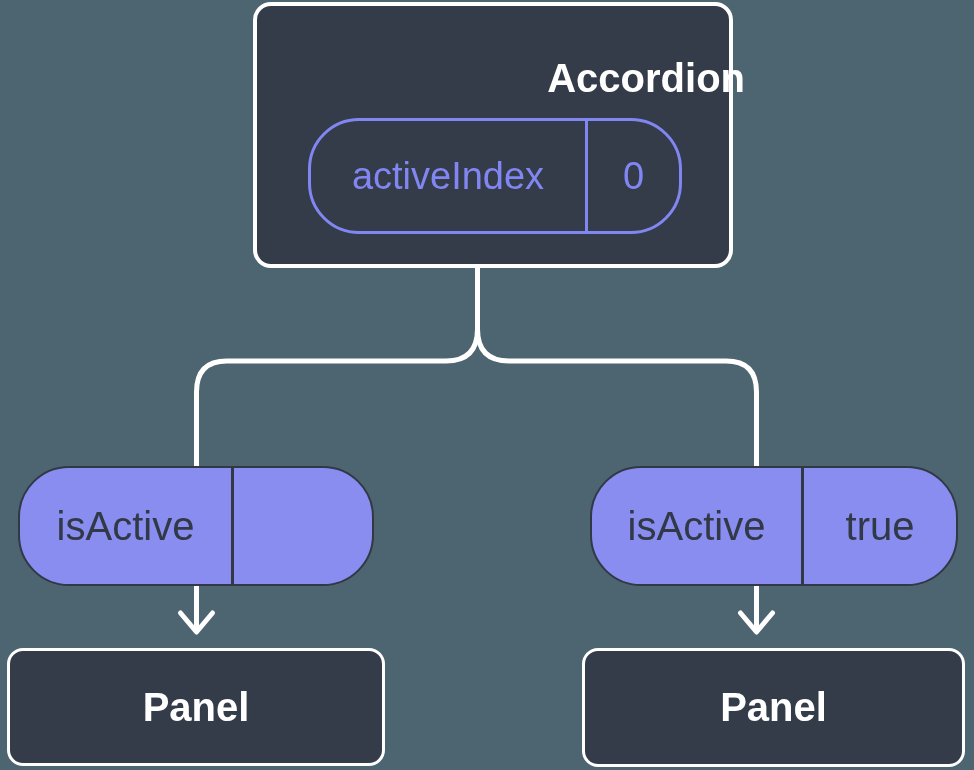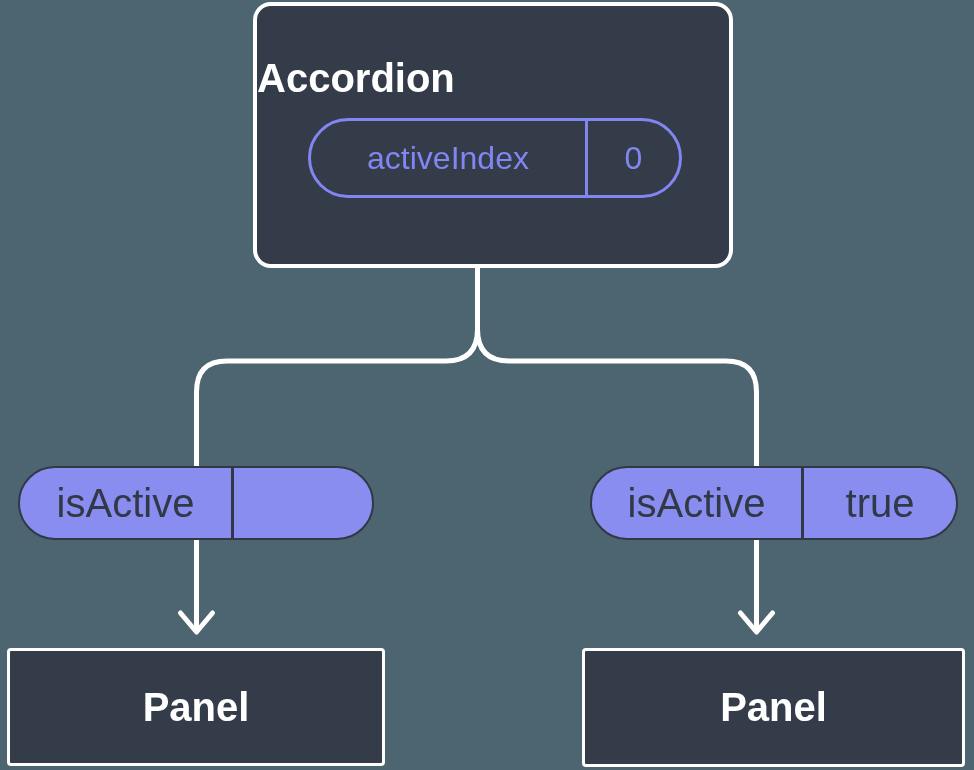--- a/index.html
+++ b/index.html
@@ -38,41 +38,41 @@
   }
   .root-node {
     left: 253px;
     top: 2px;
     width: 480px;
     height: 266px;
   }
   .root-title {
     position: absolute;
     top: 48px;
-    left: 0;
+    left: 16px;
     width: 100%;
-    text-align: left;
+    text-align: right;
     font-size: 40px;
     font-weight: 600;
     color: #ffffff;
     line-height: 48px;
   }
   .prop-pill {
     position: absolute;
     left: 51px;
     top: 112px;
     width: 374px;
-    height: 80px;
+    height: 116px;
     box-sizing: border-box;
     border: 3px solid #8286f2;
     border-radius: 51px;
     display: flex;
     align-items: stretch;
     color: #8286f2;
-    font-size: 32px;
+    font-size: 38px;
   }
   .prop-pill .seg-name {
     width: 274px;
     display: flex;
     align-items: center;
     justify-content: center;
   }
   .prop-pill .seg-divider {
     width: 3px;
     background: #8286f2;
@@ -80,21 +80,21 @@
   .prop-pill .seg-value {
     flex: 1;
     display: flex;
     align-items: center;
     justify-content: center;
   }
   .state-pill {
     position: absolute;
     box-sizing: border-box;
     top: 466px;
-    height: 74px;
+    height: 120px;
     background: #898df0;
     border: 2px solid #313846;
     border-radius: 51px;
     display: flex;
     align-items: stretch;
     color: #313846;
     font-size: 40px;
   }
   .state-pill.left {
     left: 18px;
@@ -116,21 +116,21 @@
     background: #313846;
   }
   .state-pill .seg-value {
     flex: 1;
     display: flex;
     align-items: center;
     justify-content: center;
   }
   .panel-node {
     border-width: 3px;
-    border-radius: 4px;
+    border-radius: 16px;
     display: flex;
     align-items: center;
     justify-content: center;
     color: #ffffff;
     font-size: 40px;
     font-weight: 600;
   }
   .panel-node.left {
     left: 7px;
     top: 648px;

